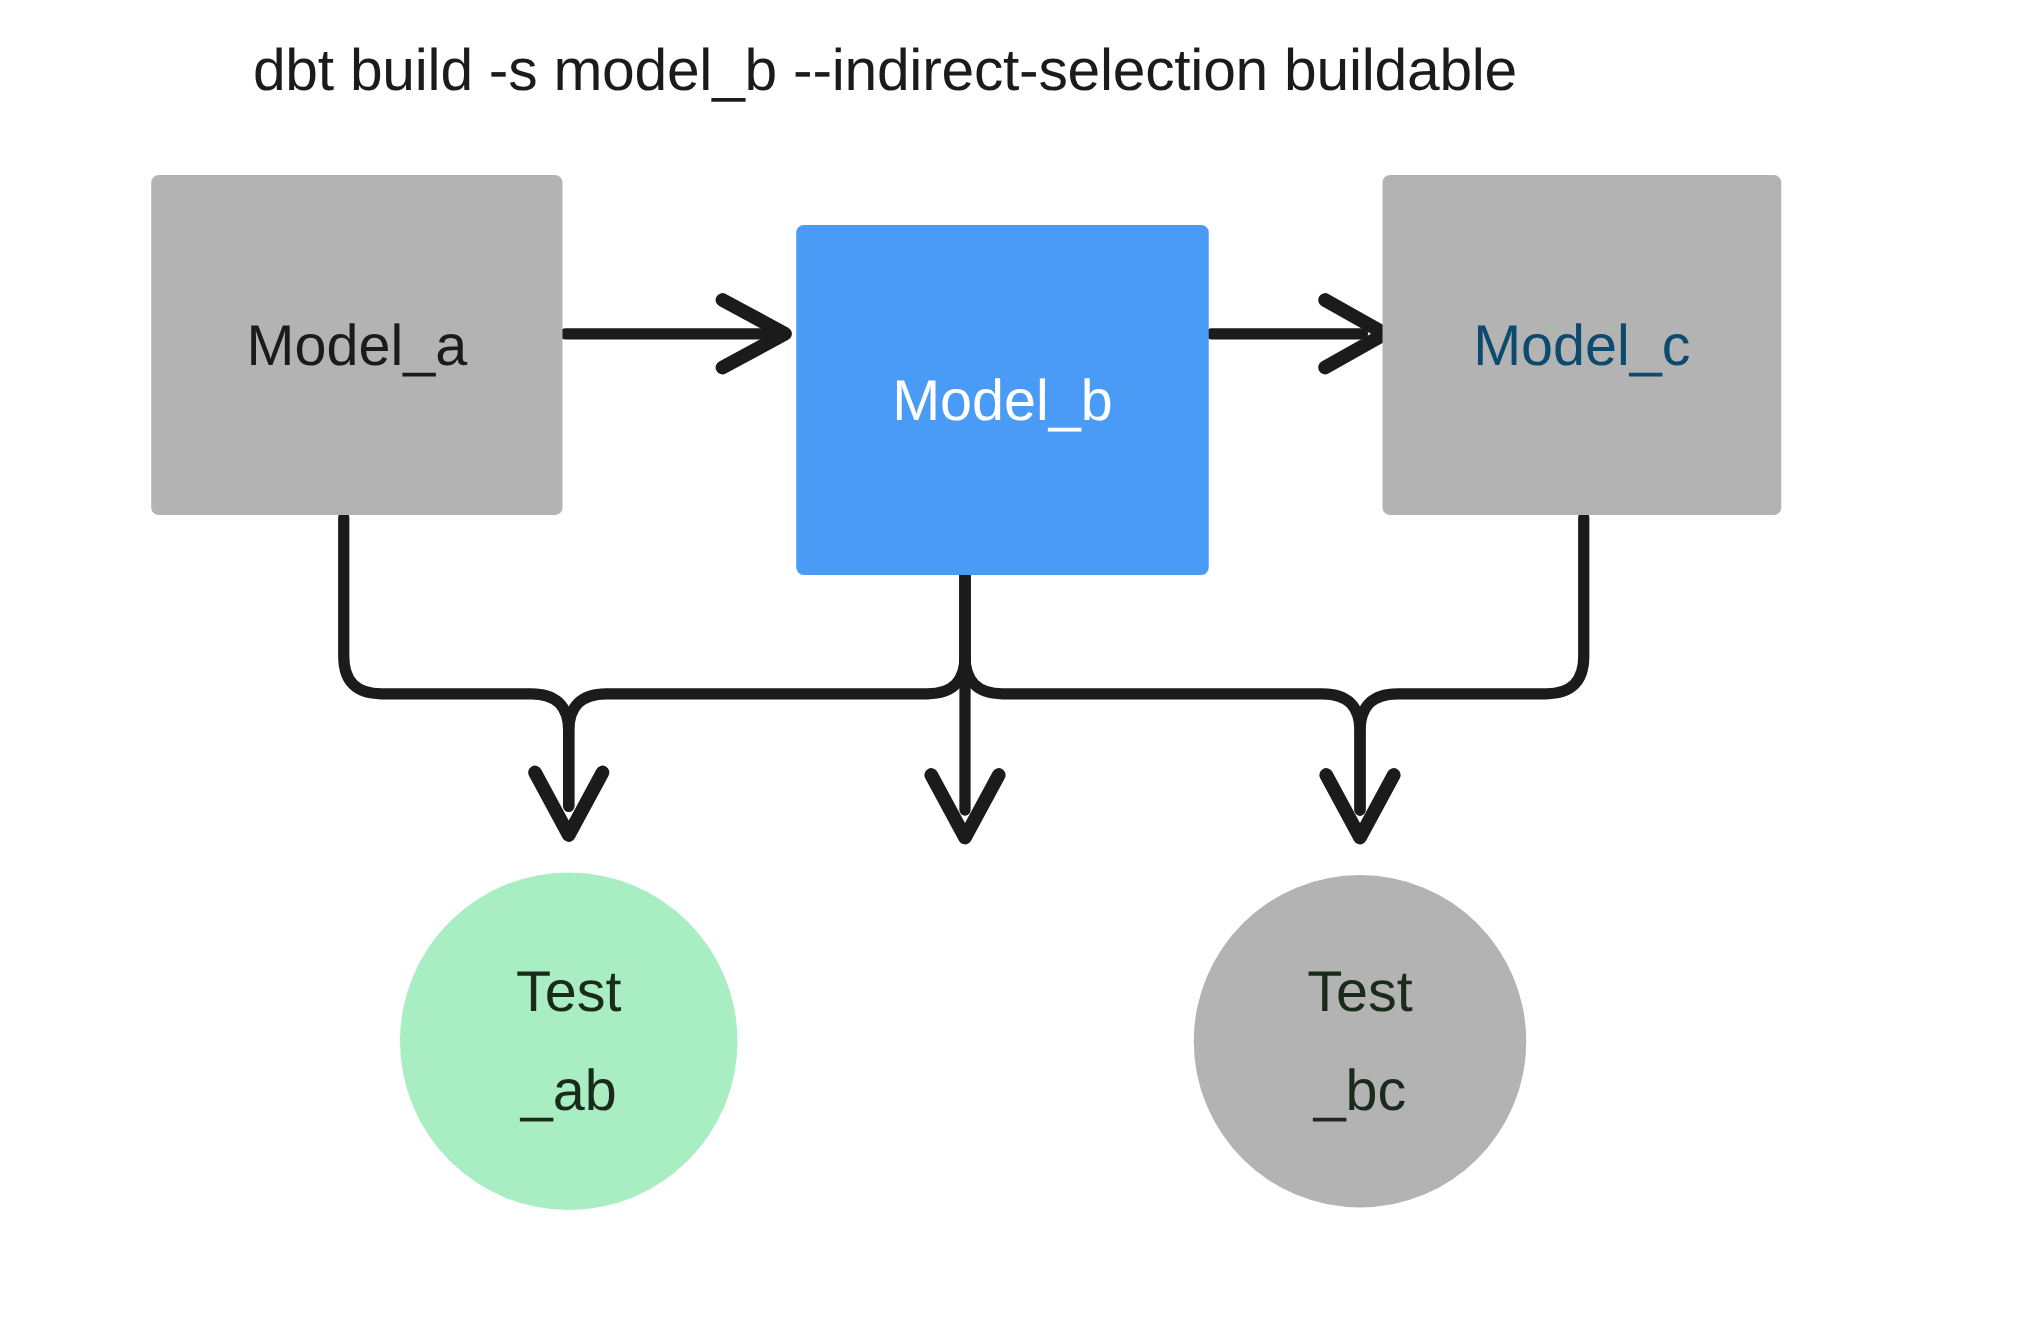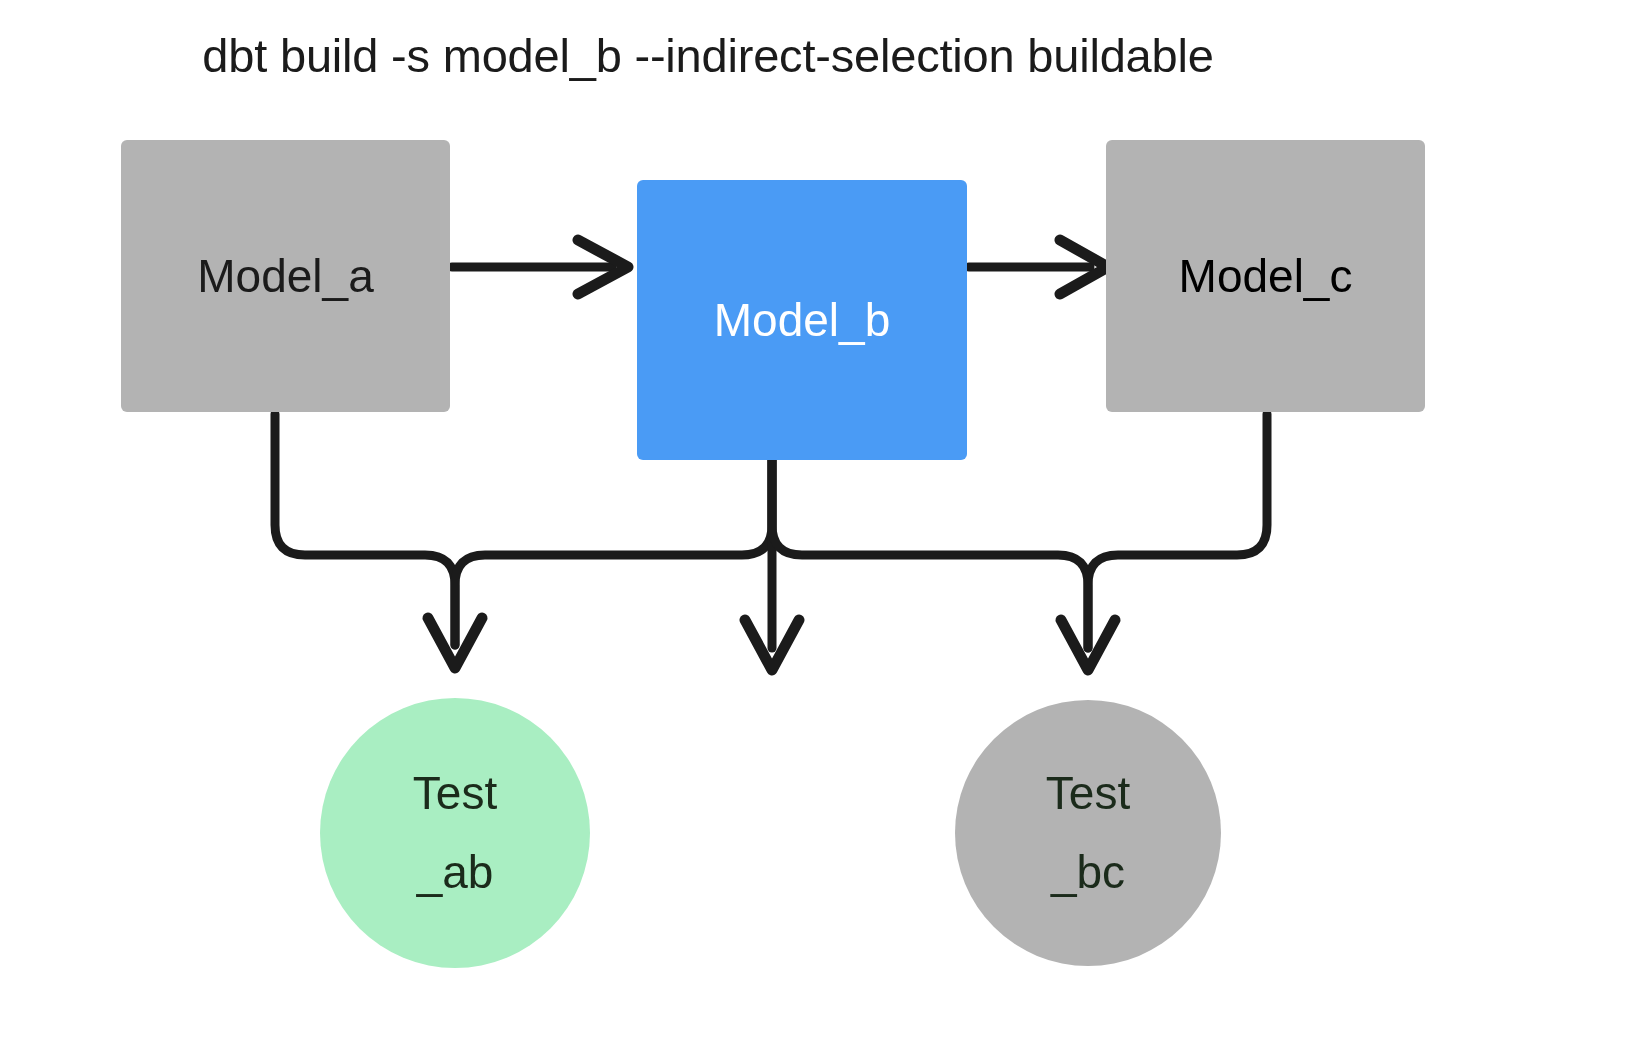--- a/index.html
+++ b/index.html
@@ -68,21 +68,21 @@
   #model-a {
     left: 121px;  top: 140px;  width: 329px;  height: 272px;
     background: #b3b3b3; color: #1b1b1b;
   }
   #model-b {
     left: 637px;  top: 140px;  width: 330px;  height: 280px;
     background: #4a9bf5; color: #ffffff; margin-top: 40px;
   }
   #model-c {
     left: 1106px; top: 140px;  width: 319px;  height: 272px;
-    background: #b3b3b3; color: #000000;
+    background: #b3b3b3; color: #0c4a6e;
   }
   #test-ab {
     left: 320px;  top: 698px;  width: 270px;  height: 270px;
     background: #a9eec2;
   }
   #test-b {
     left: 639px;  top: 700px;  width: 266px;  height: 266px;
     background: #f8e3a2;
   }
   #test-bc {

